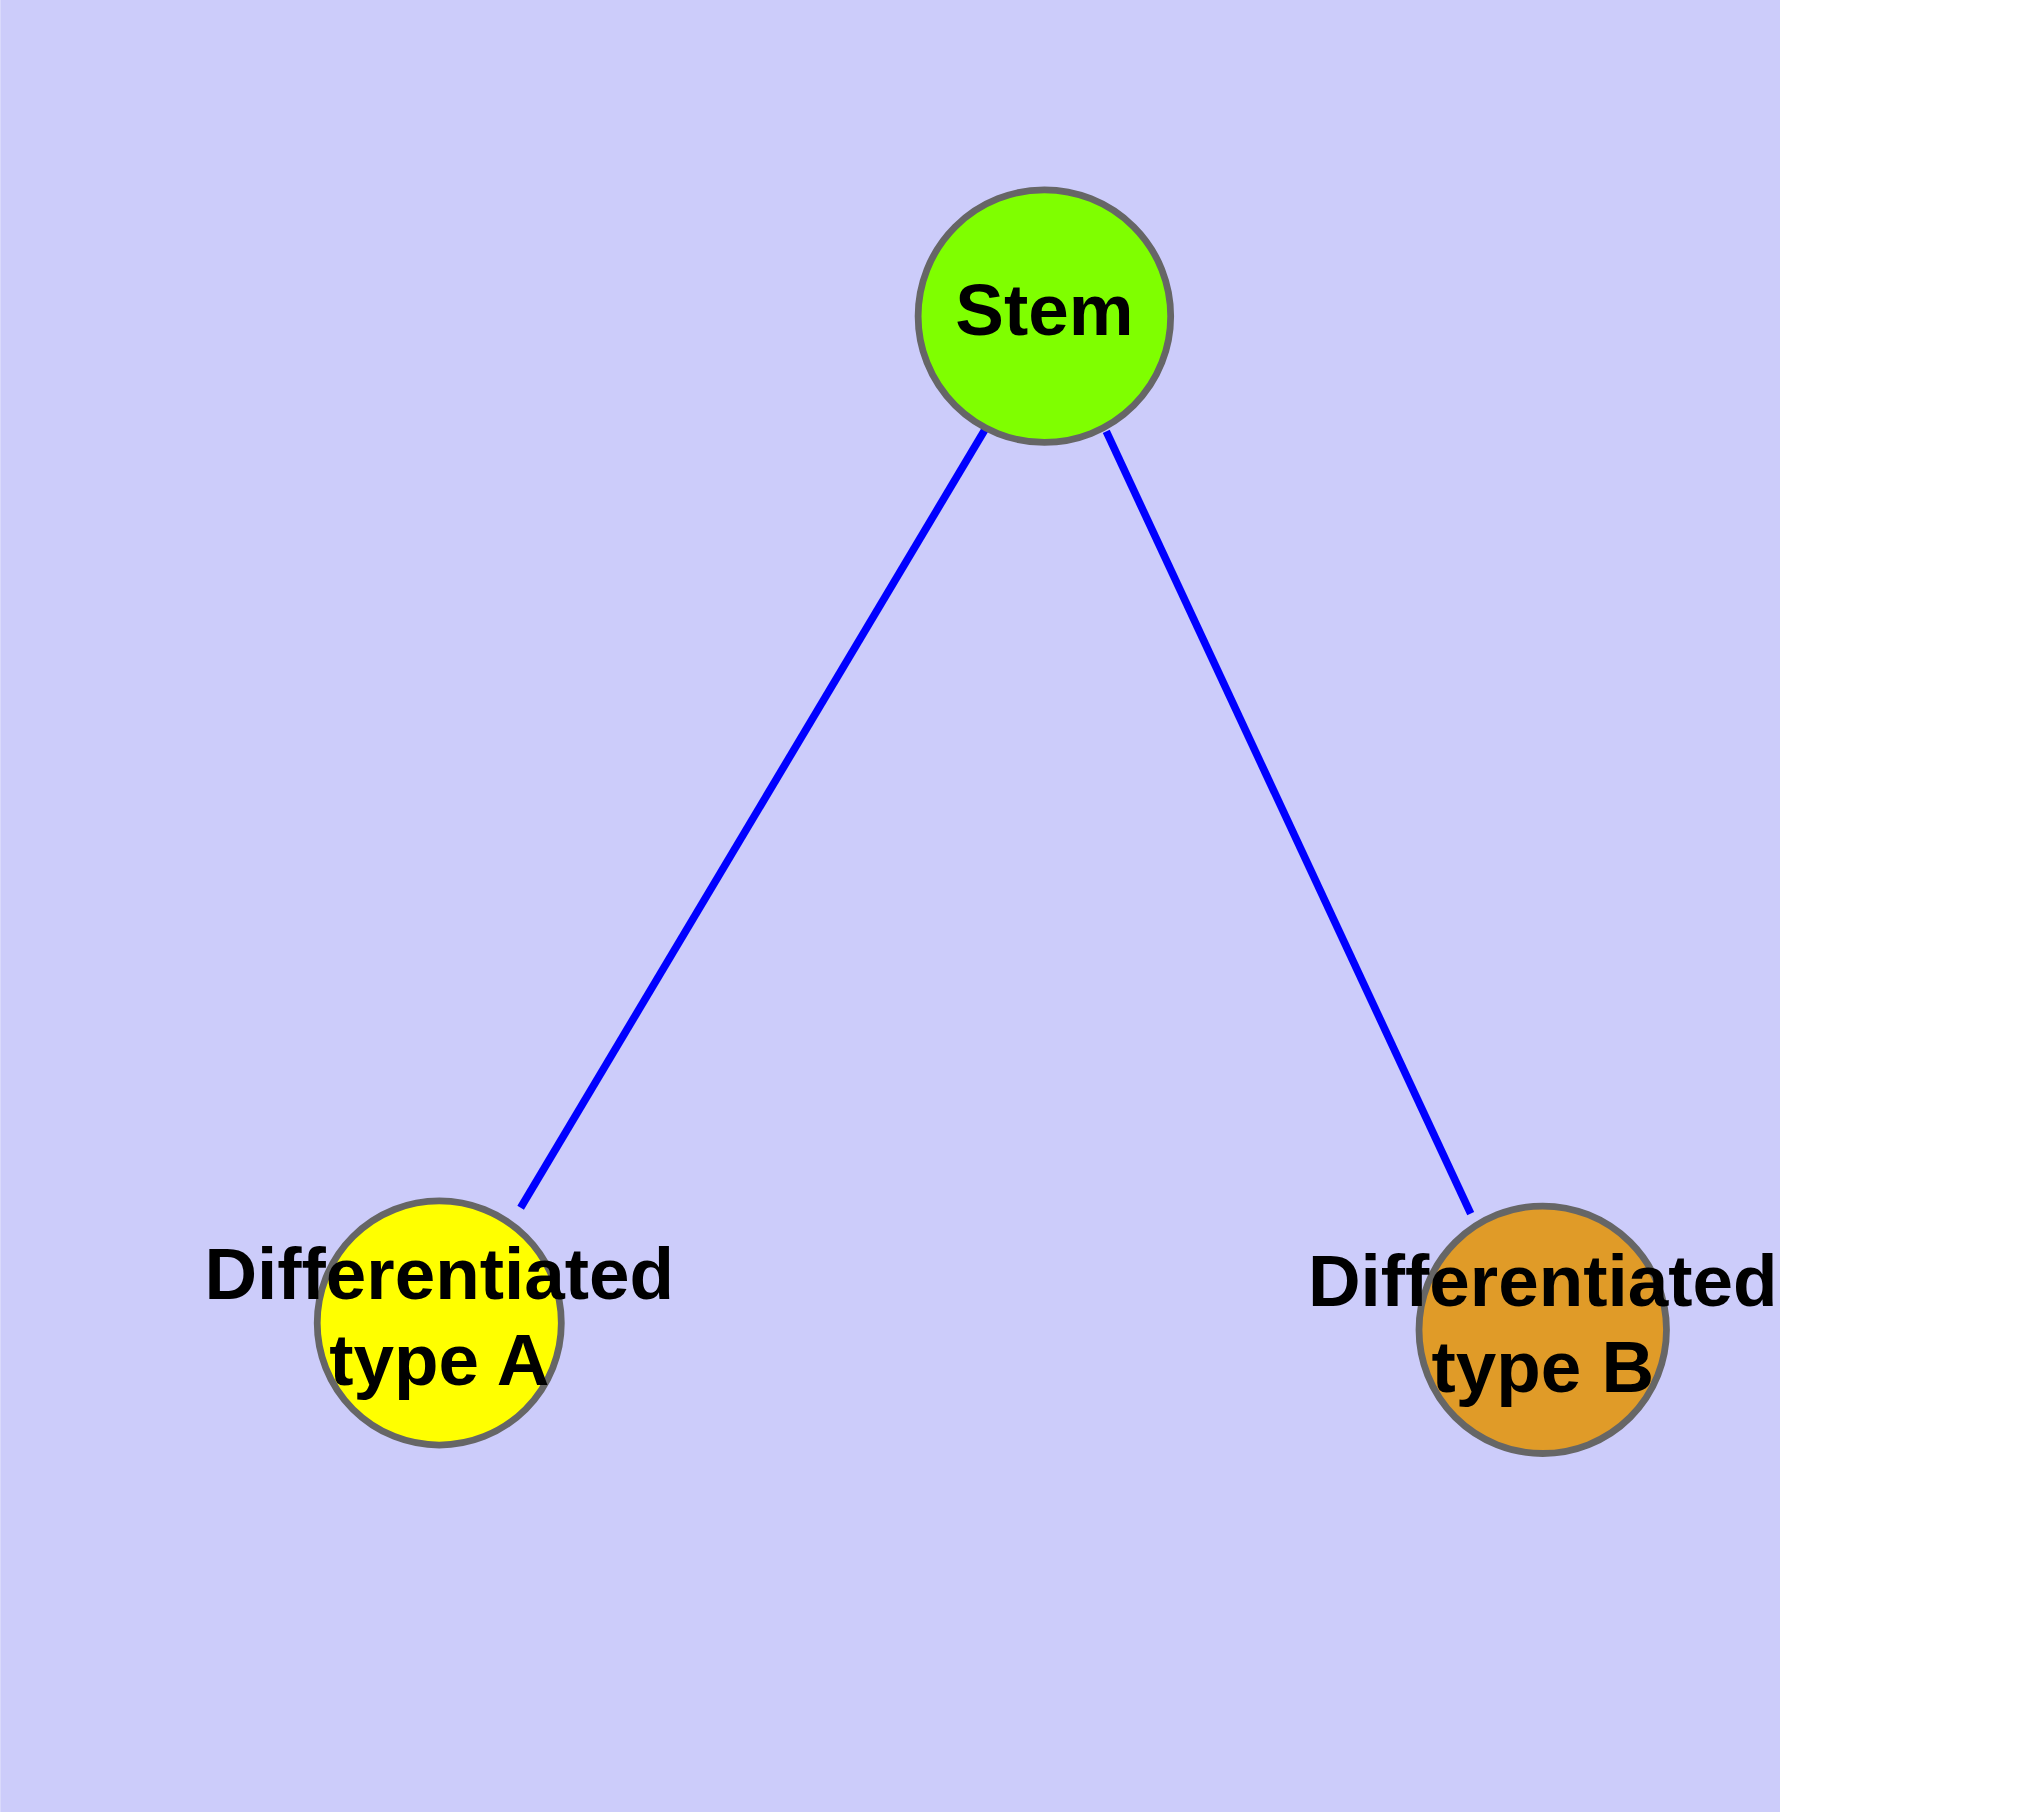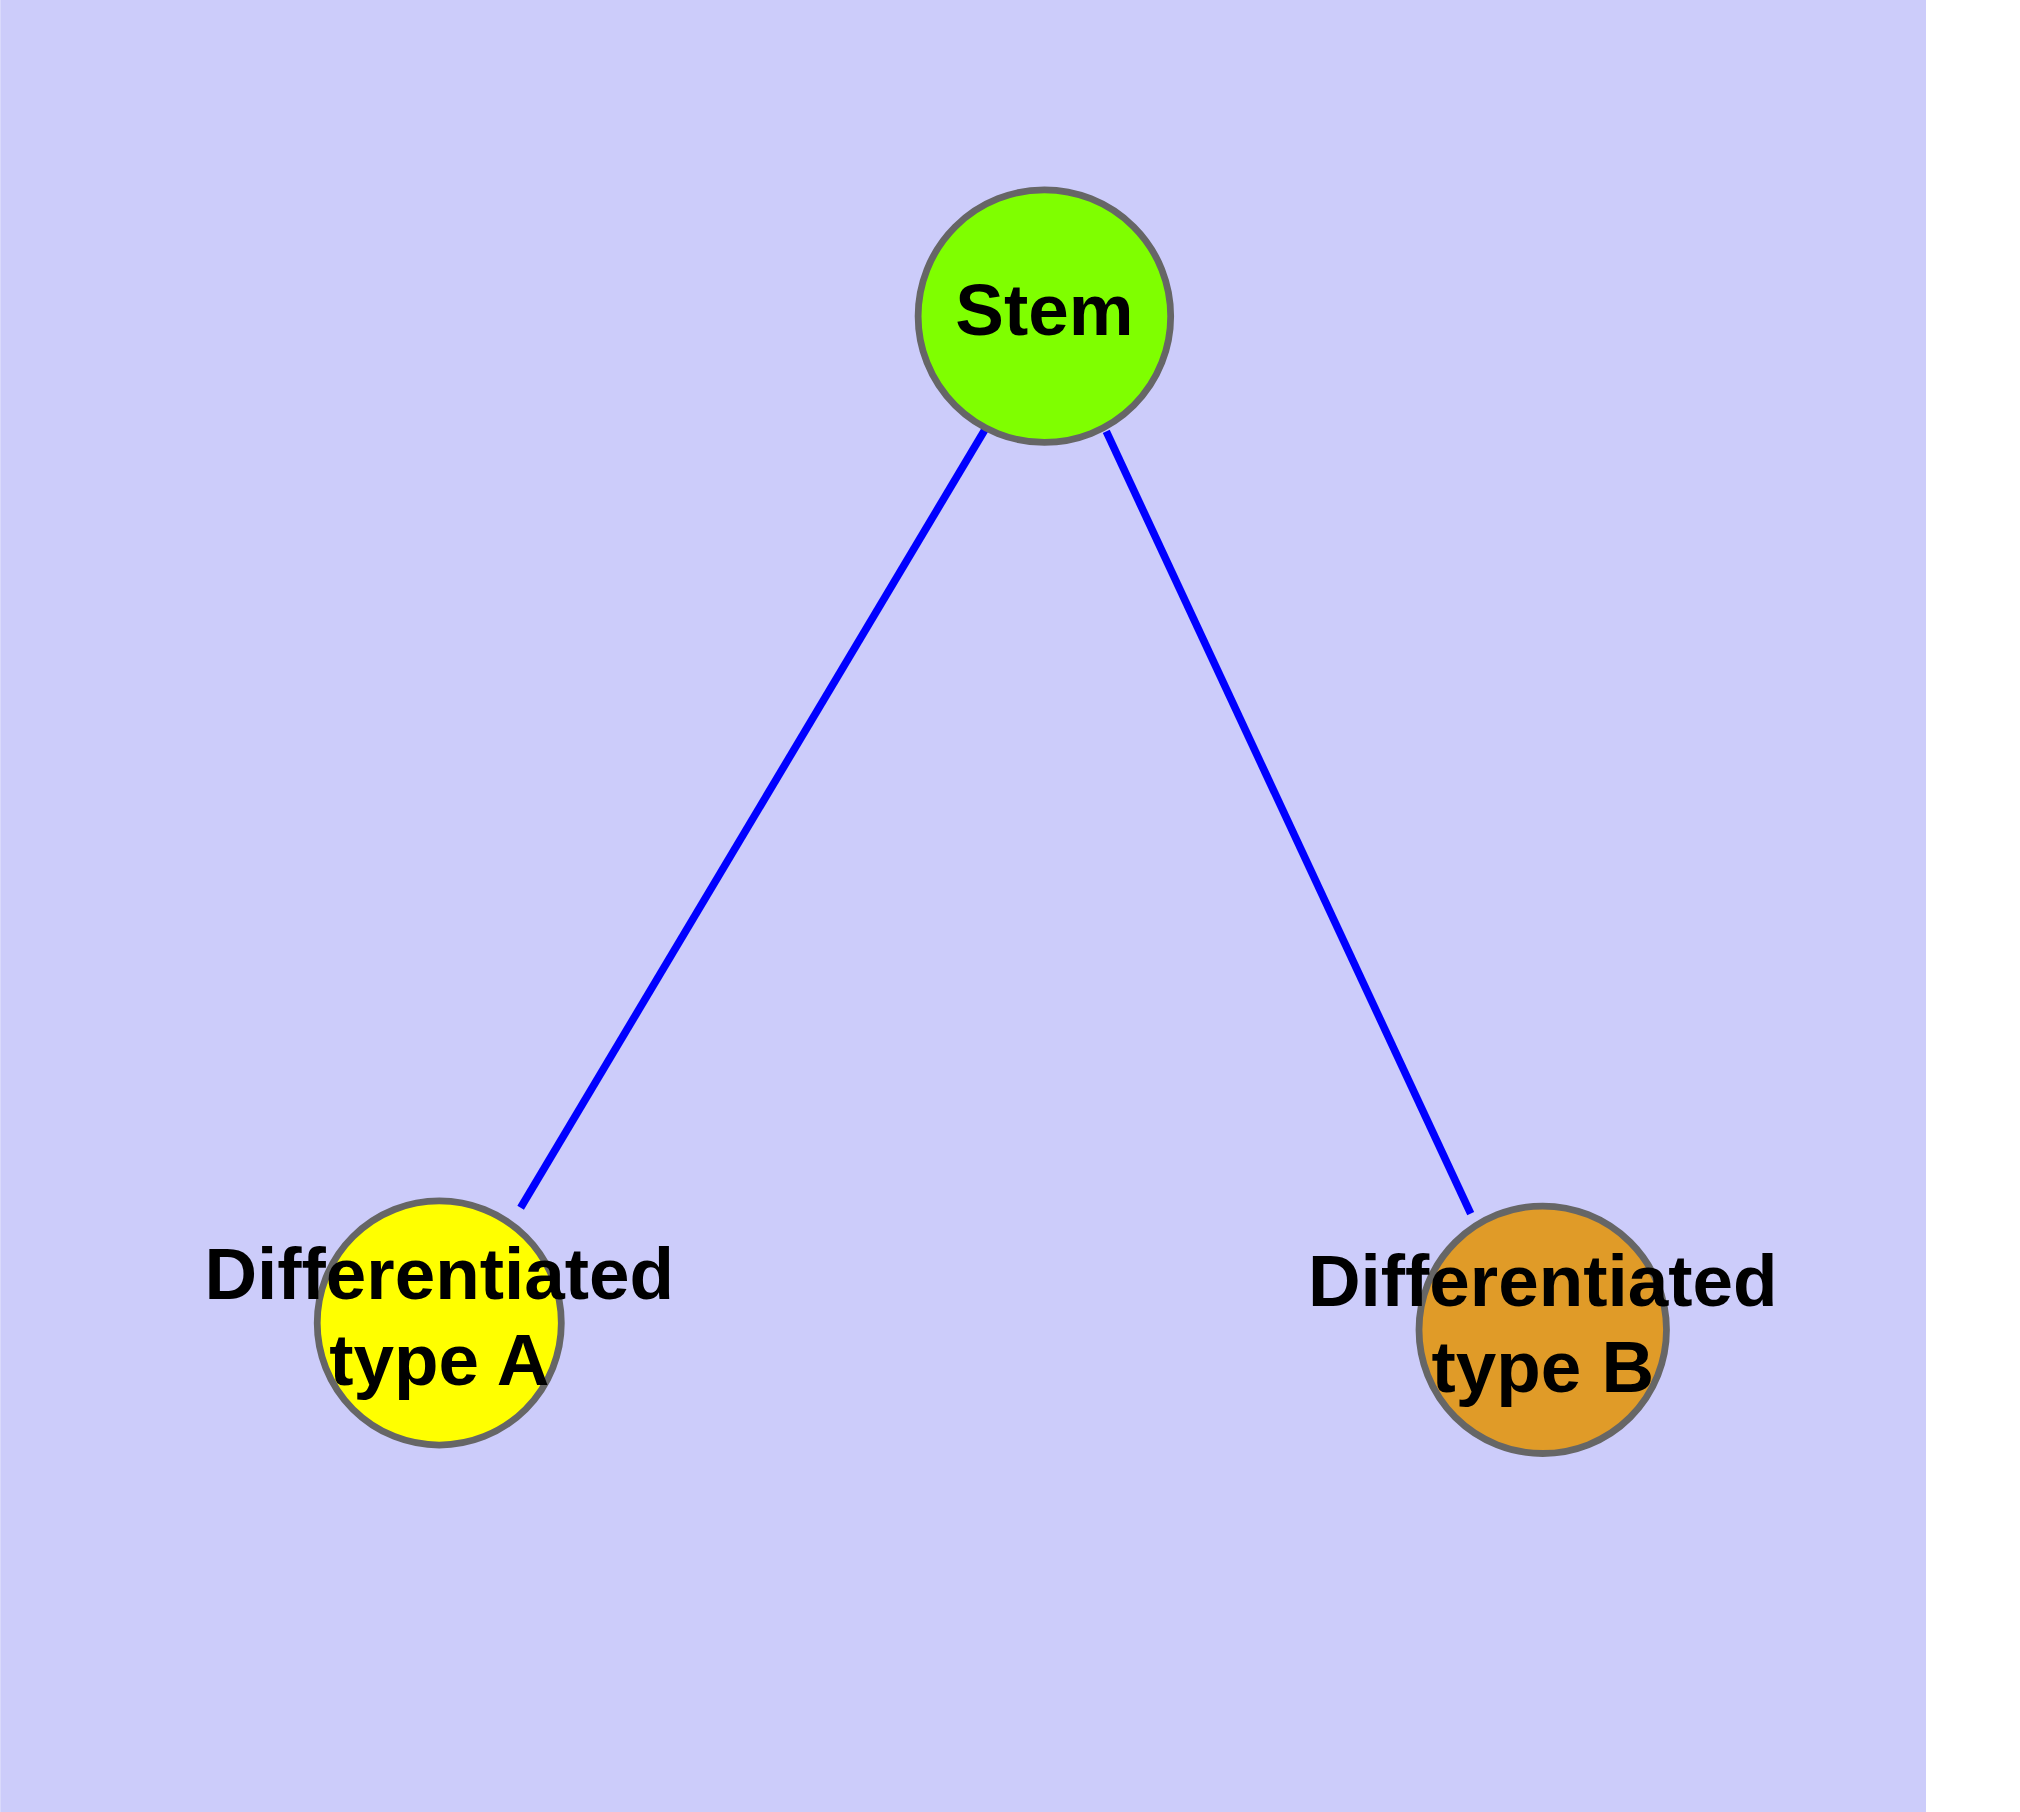--- a/index.html
+++ b/index.html
@@ -5,21 +5,21 @@
   html, body {
     margin: 0;
     padding: 0;
     background: #ffffff;
   }
   body {
     font-family: "Liberation Sans", sans-serif;
   }
   #canvas {
     position: relative;
-    width: 1926px;
+    width: 1780px;
     height: 1812px;
     overflow: hidden;
     text-decoration: underline;
   }
   #graph-svg {
     display: block;
     width: 2021px;
     height: 1812px;
   }
   .node-label {

